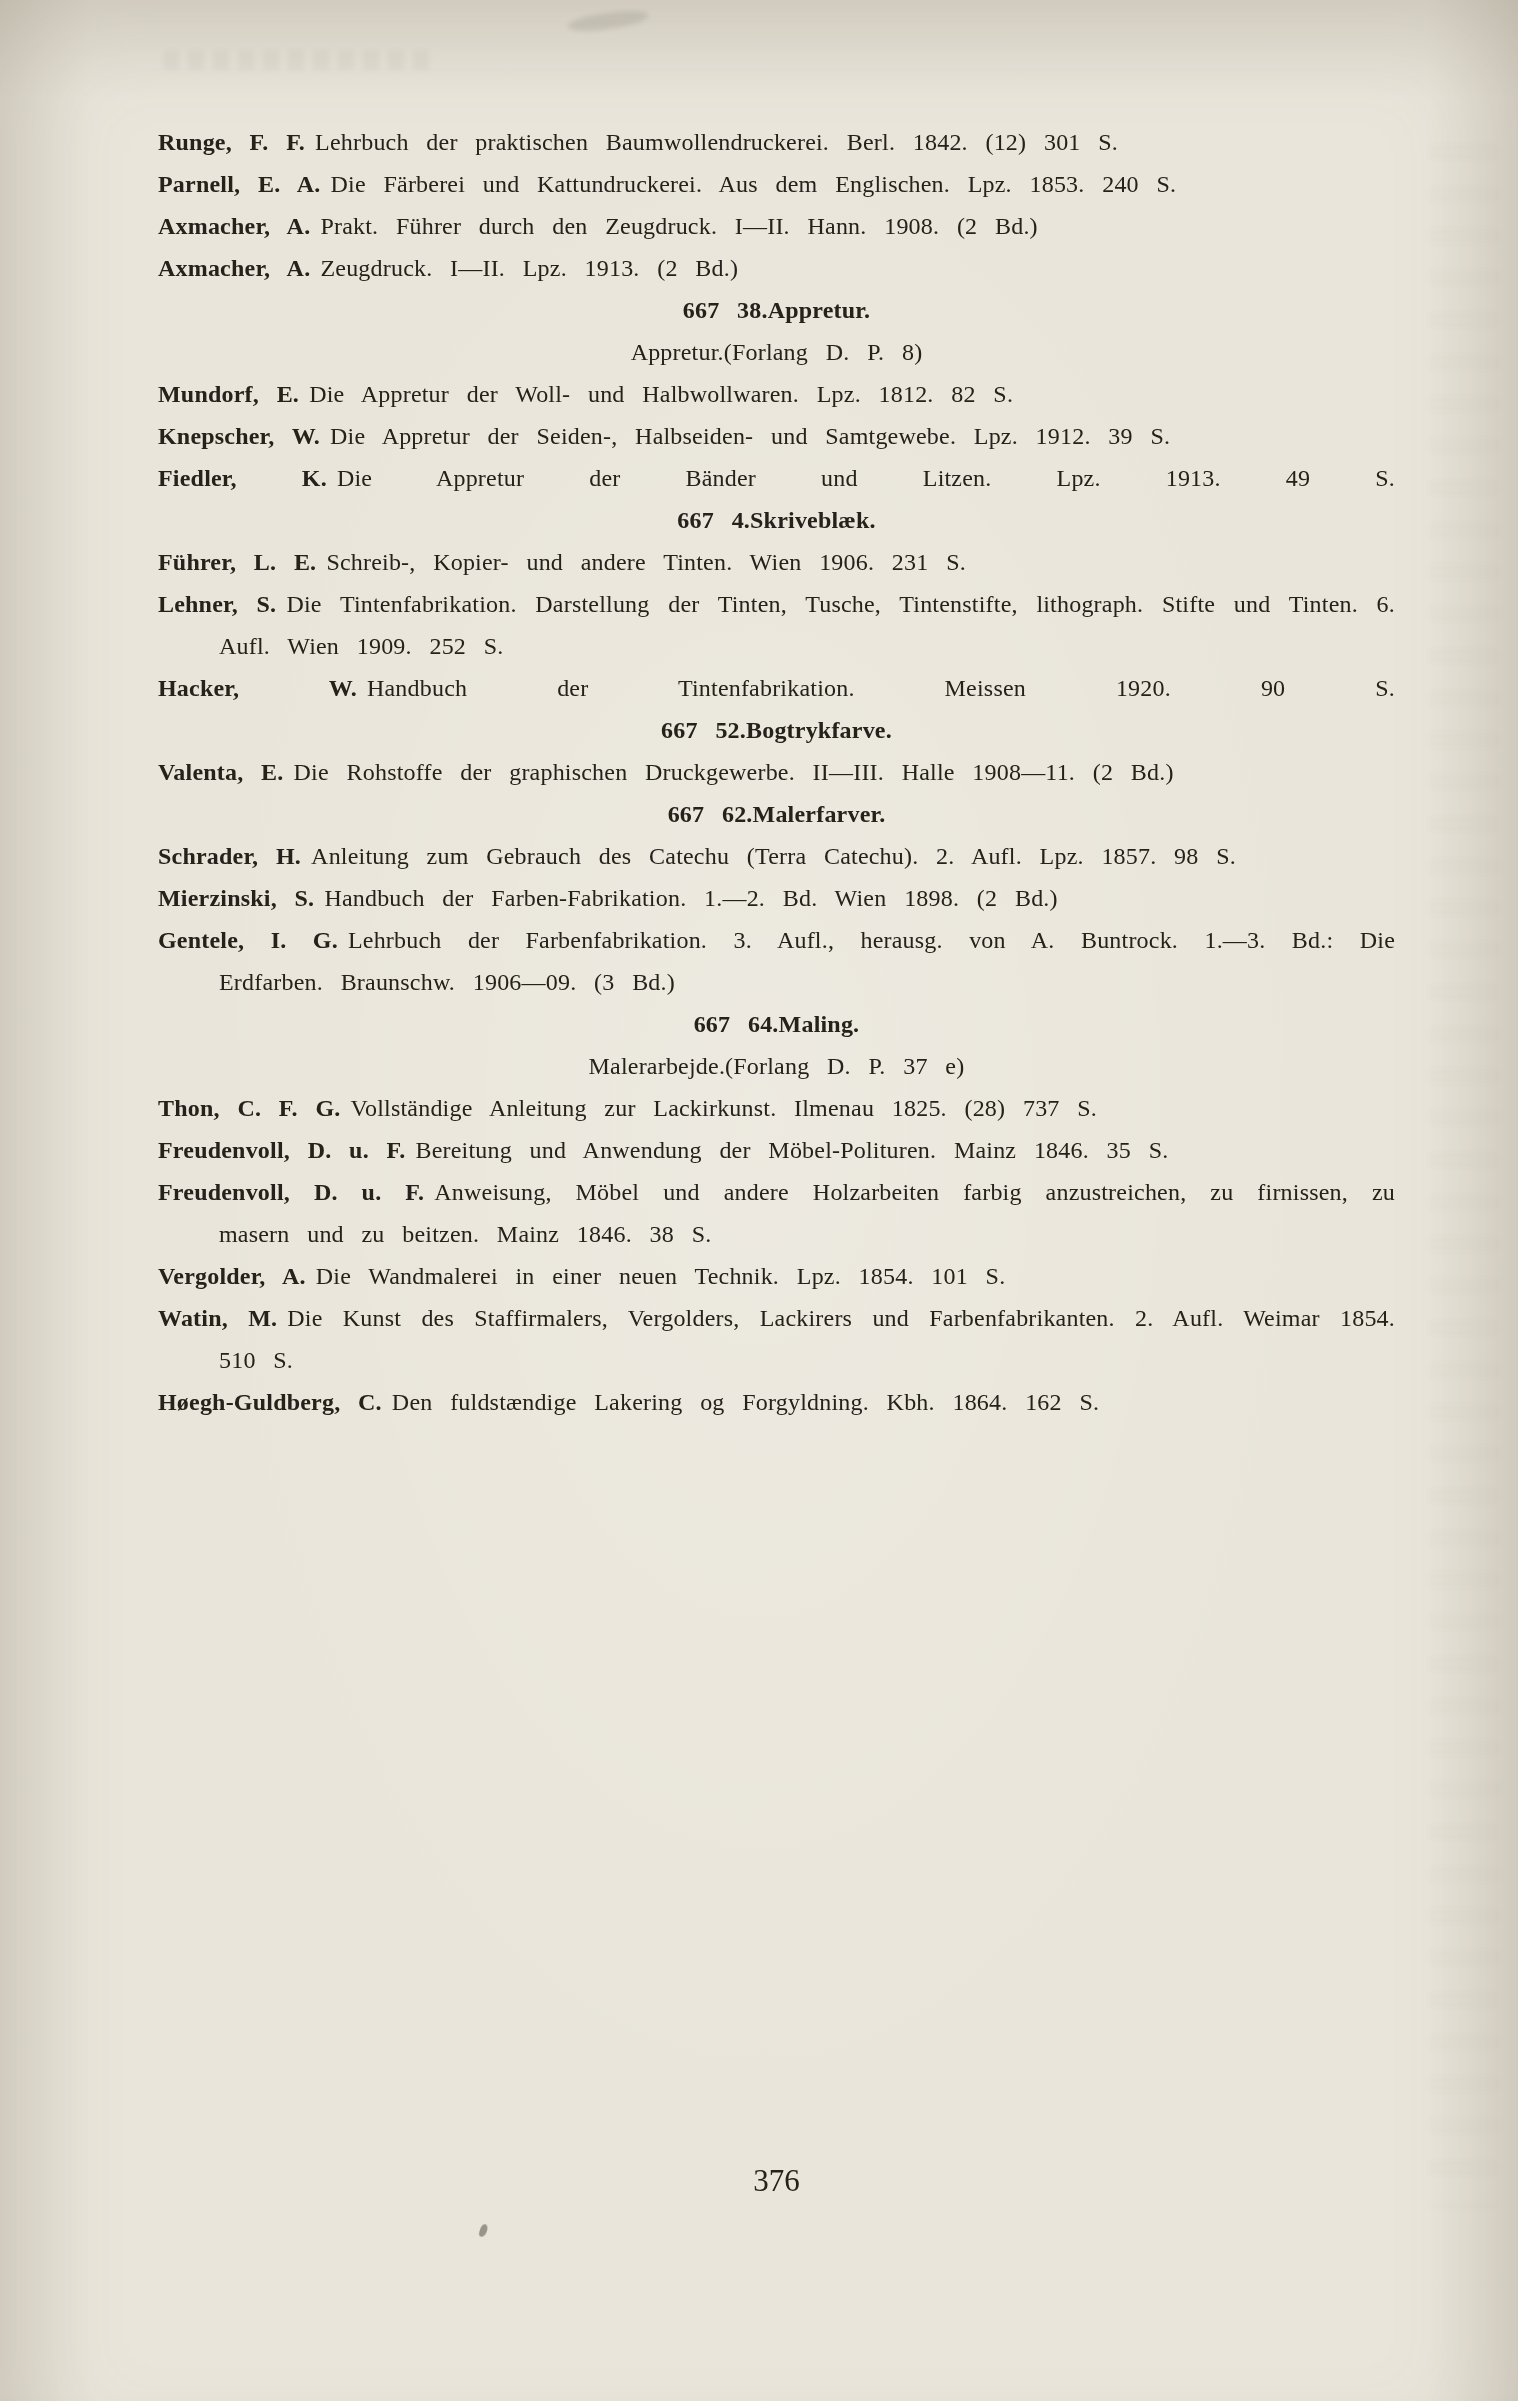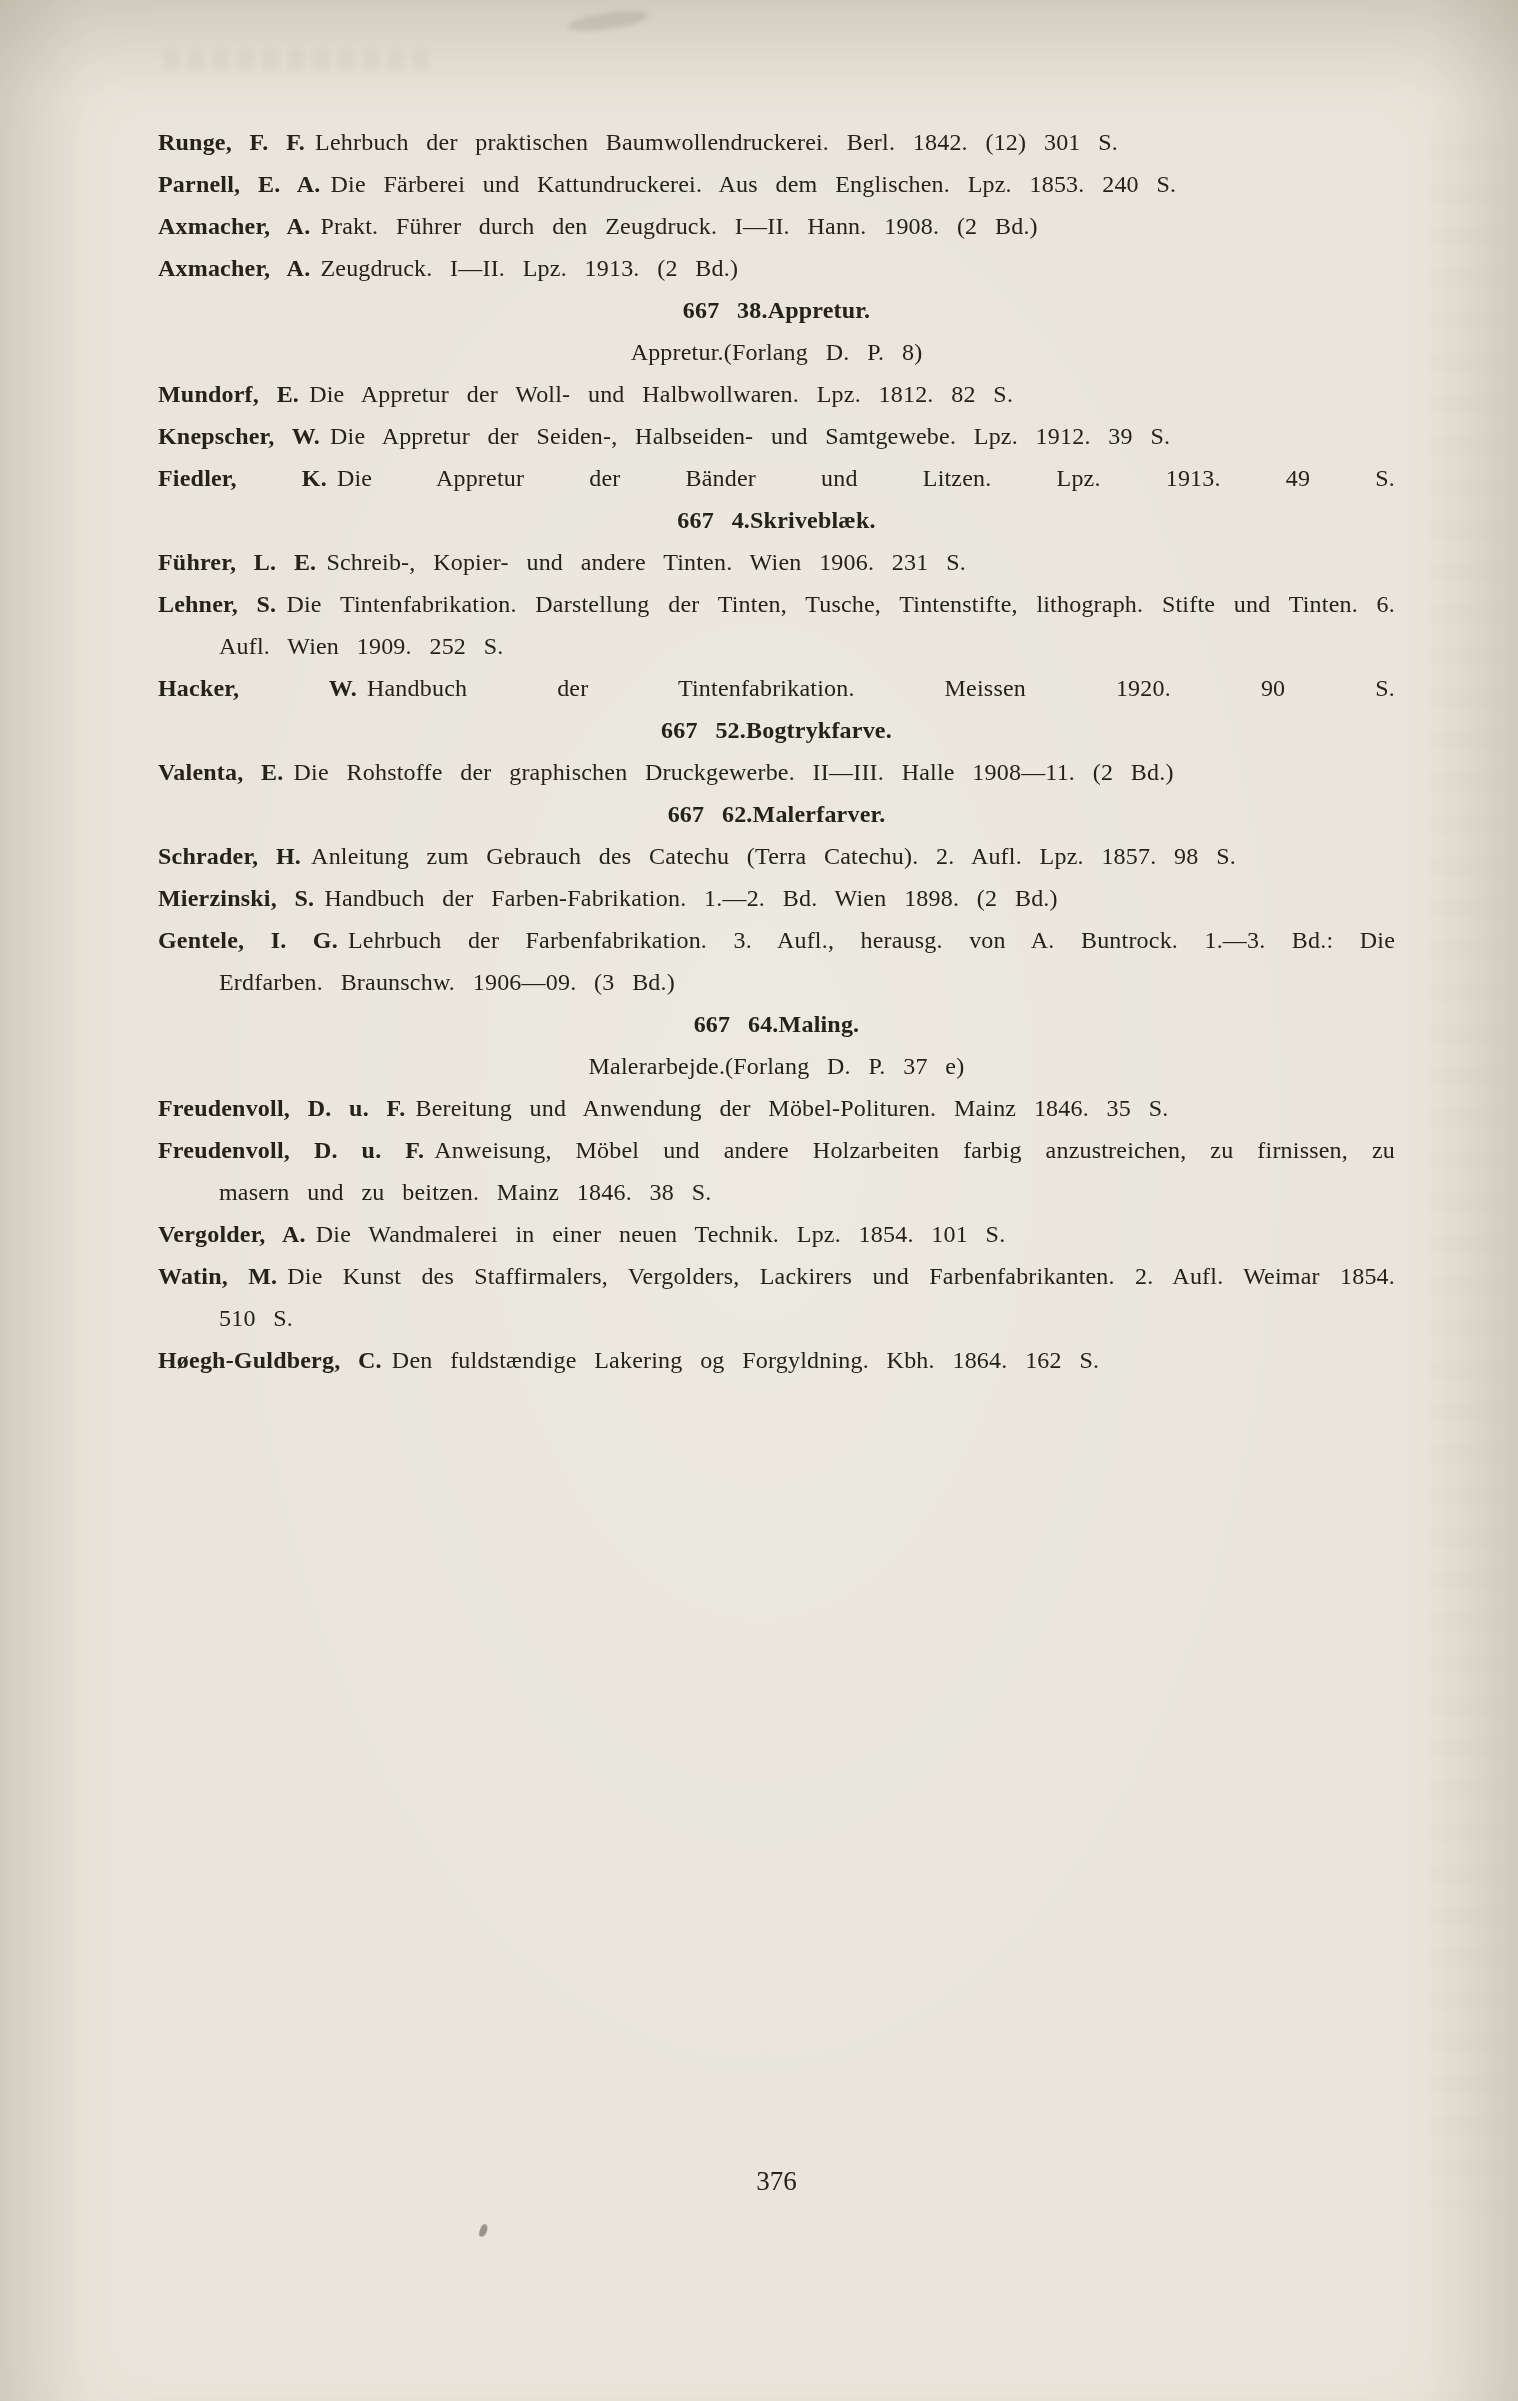--- a/index.html
+++ b/index.html
@@ -71,21 +71,21 @@
     justify-content:center;
     align-items:baseline;
   }
   .section .left,.section .right{font-weight:bold;}
   .note .left,.note .right{font-weight:normal;}
 
   .pagenum{
     position:absolute;
     left:158px;top:2160px;width:1237px;
     text-align:center;
-    font-size:27px;line-height:42px;
+    font-size:31px;line-height:42px;
     color:var(--ink);
   }
 </style>
 </head>
 <body>
 
 <div class="vignette"></div>
 <div class="ghost-top"></div>
 <div class="ghost-smudge"></div>
 <div class="ghost-right"></div>
@@ -127,20 +127,21 @@
     <p class="entry"><span class="author">Mierzinski, S.</span>Handbuch der Farben-Fabrikation. 1.—2. Bd. Wien 1898. (2 Bd.)</p>
     <p class="entry"><span class="author">Gentele, I. G.</span>Lehrbuch der Farbenfabrikation. 3. Aufl., herausg. von A. Buntrock. 1.—3. Bd.: Die Erdfarben. Braunschw. 1906—09. (3 Bd.)</p>
     <div class="row section">
       <span class="left">667 64.</span>
       <span class="right">Maling.</span>
     </div>
     <div class="row note">
       <span class="left">Malerarbejde.</span>
       <span class="right">(Forlang D. P. 37 e)</span>
     </div>
+    <p class="entry"><span class="author">Thon, C. F. G.</span>Vollständige Anleitung zur Lackirkunst. Ilmenau 1825. (28) 737 S.</p>
     <p class="entry"><span class="author">Freudenvoll, D. u. F.</span>Bereitung und Anwendung der Möbel-Polituren. Mainz 1846. 35 S.</p>
     <p class="entry"><span class="author">Freudenvoll, D. u. F.</span>Anweisung, Möbel und andere Holzarbeiten farbig anzustreichen, zu firnissen, zu masern und zu beitzen. Mainz 1846. 38 S.</p>
     <p class="entry"><span class="author">Vergolder, A.</span>Die Wandmalerei in einer neuen Technik. Lpz. 1854. 101 S.</p>
     <p class="entry"><span class="author">Watin, M.</span>Die Kunst des Staffirmalers, Vergolders, Lackirers und Farbenfabrikanten. 2. Aufl. Weimar 1854. 510 S.</p>
     <p class="entry"><span class="author">Høegh-Guldberg, C.</span>Den fuldstændige Lakering og Forgyldning. Kbh. 1864. 162 S.</p>
   </div>
 
 <div class="pagenum">376</div>
 
 

